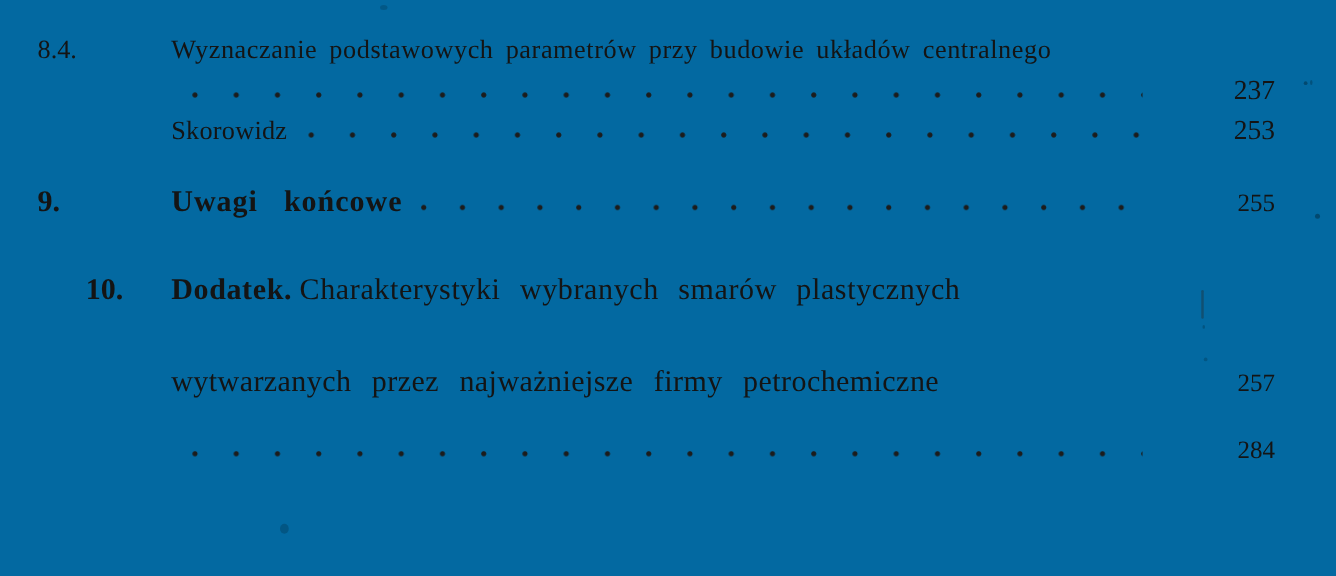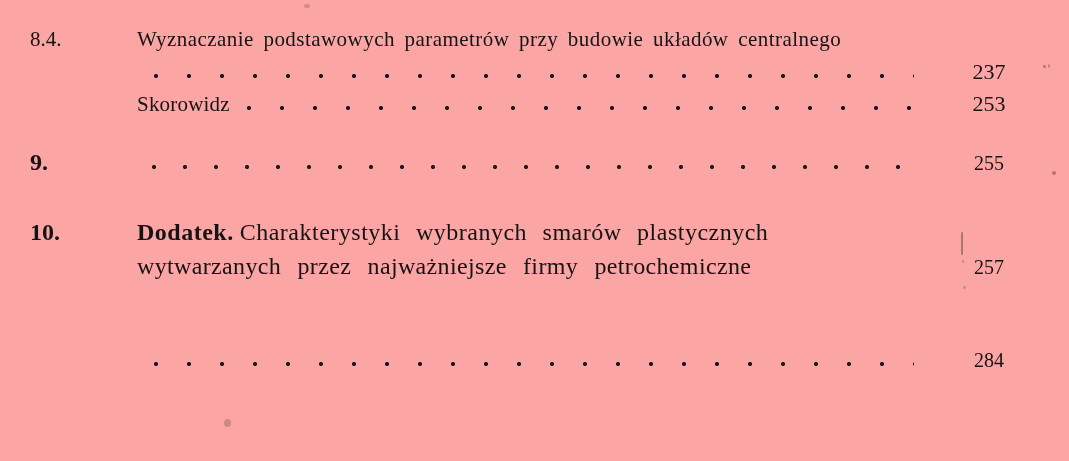--- a/index.html
+++ b/index.html
@@ -1,51 +1,51 @@
 <!DOCTYPE html>
 <html><head>
 <meta charset="utf-8">
 <style>
   html,body{margin:0;padding:0;background:#e8e8e8;}
   .doc{
     position:relative;
     width:1069px;height:461px;
-    background:#fca5a5;
+    background:#0369a1;
     font-family:"Liberation Serif","DejaVu Serif",serif;
     color:#141414;
     overflow:hidden;
   }
   .row{
     position:absolute;left:30px;right:49px;
     display:flex;align-items:baseline;
     white-space:nowrap;
   }
   .num{flex:0 0 107px;}
   .fs-sub{font-size:21px;letter-spacing:0.2px;}
   .fs-sub-num{font-size:21px;}
   .fs-pg-sub{font-size:22px;}
   .fs-ch{font-size:24px;}
   .fs-pg-ch{font-size:20px;}
   .bold{font-weight:bold;}
   .stretch1{word-spacing:4px;letter-spacing:0.45px;}
   .ws-wide{word-spacing:14px;letter-spacing:0.8px;}
   .stretch10a{word-spacing:9px;letter-spacing:0.5px;}
-  .stretch10b{word-spacing:10px;letter-spacing:0.35px;}
+  .stretch10b{word-spacing:10px;letter-spacing:0.35px;margin-top:40px;}
   .sk{letter-spacing:2.5px;}
   .leader{
     flex:1 1 auto;
     height:6px;
     margin:0 44px 0 16px;
     background-image:radial-gradient(circle at 3px 3px,#1c1c1c 1.7px,rgba(0,0,0,0) 2.4px);
     background-size:33px 6px;
     background-repeat:repeat-x;
   }
   .leader.l9{margin-left:14px;background-size:31px 6px;}
   .spacer{flex:1 1 auto;}
-  .page{flex:0 0 62px;text-align:center;}
+  .page{flex:0 0 62px;text-align:right;}
   
   .art{position:absolute;background:rgba(0,0,0,0.22);border-radius:50%;}
   .art-vline{
     position:absolute;left:961px;top:232px;width:2px;height:23px;
     background:rgba(40,40,40,0.38);border-radius:1px;
   }
   .art-a1{left:304px;top:4px;width:6px;height:4px;background:rgba(0,0,0,0.16);}
   .art-a2{left:1043px;top:65px;width:3px;height:3px;background:rgba(0,0,0,0.30);}
   .art-a2b{left:1048px;top:64px;width:2px;height:4px;background:rgba(0,0,0,0.22);}
   .art-a3{left:1052px;top:171px;width:4px;height:4px;background:rgba(0,0,0,0.30);}
@@ -71,25 +71,26 @@
 
   <div class="row" style="top:91px;">
     <span class="num"></span>
     <span class="fs-sub">Skorowidz</span>
     <span class="leader"></span>
     <span class="page fs-pg-sub">253</span>
   </div>
 
   <div class="row" style="top:149px;">
     <span class="num fs-ch bold">9.</span>
+    <span class="fs-ch bold ws-wide">Uwagi końcowe</span>
     <span class="leader l9"></span>
     <span class="page fs-pg-ch">255</span>
   </div>
 
-  <div class="row" style="top:219px;">
+  <div class="row" style="top:219px;text-align:center;">
     <span class="num fs-ch bold">10.</span>
     <span class="fs-ch"><b class="stretch10a">Dodatek.</b>
       <span class="stretch10a">Charakterystyki wybranych smarów plastycznych</span></span>
   </div>
 
   <div class="row" style="top:253px;">
     <span class="num"></span>
     <span class="fs-ch stretch10b">wytwarzanych przez najważniejsze firmy petrochemiczne</span>
     <span class="spacer"></span>
     <span class="page fs-pg-ch">257</span>

